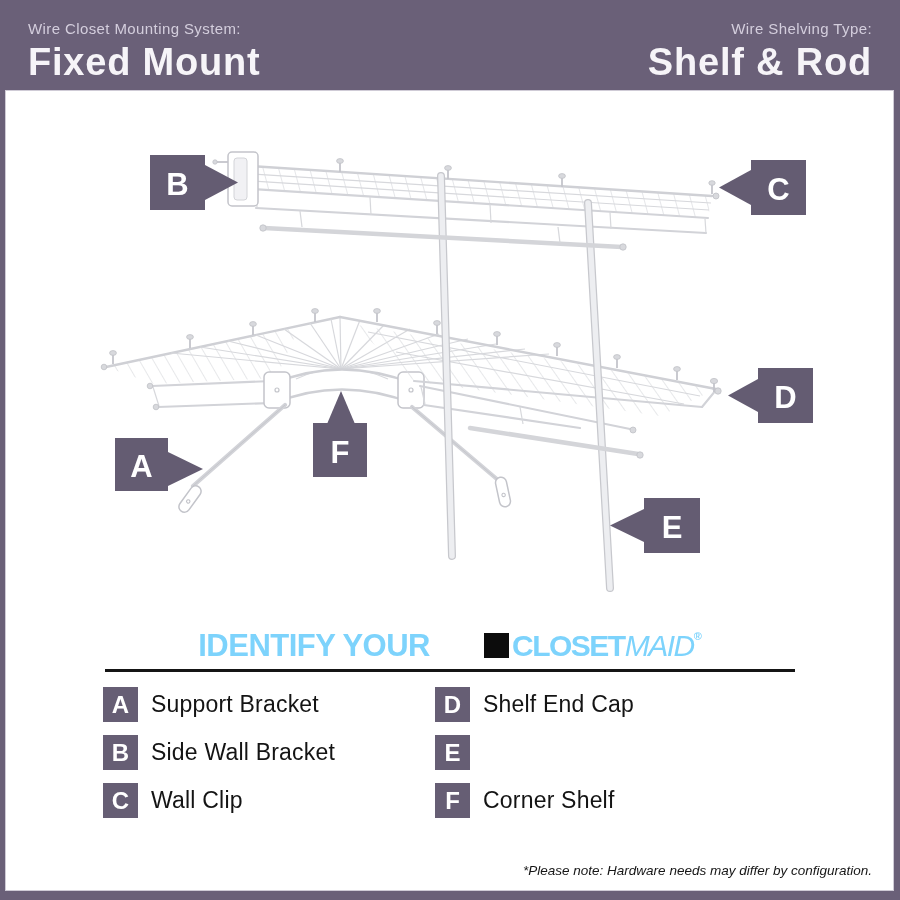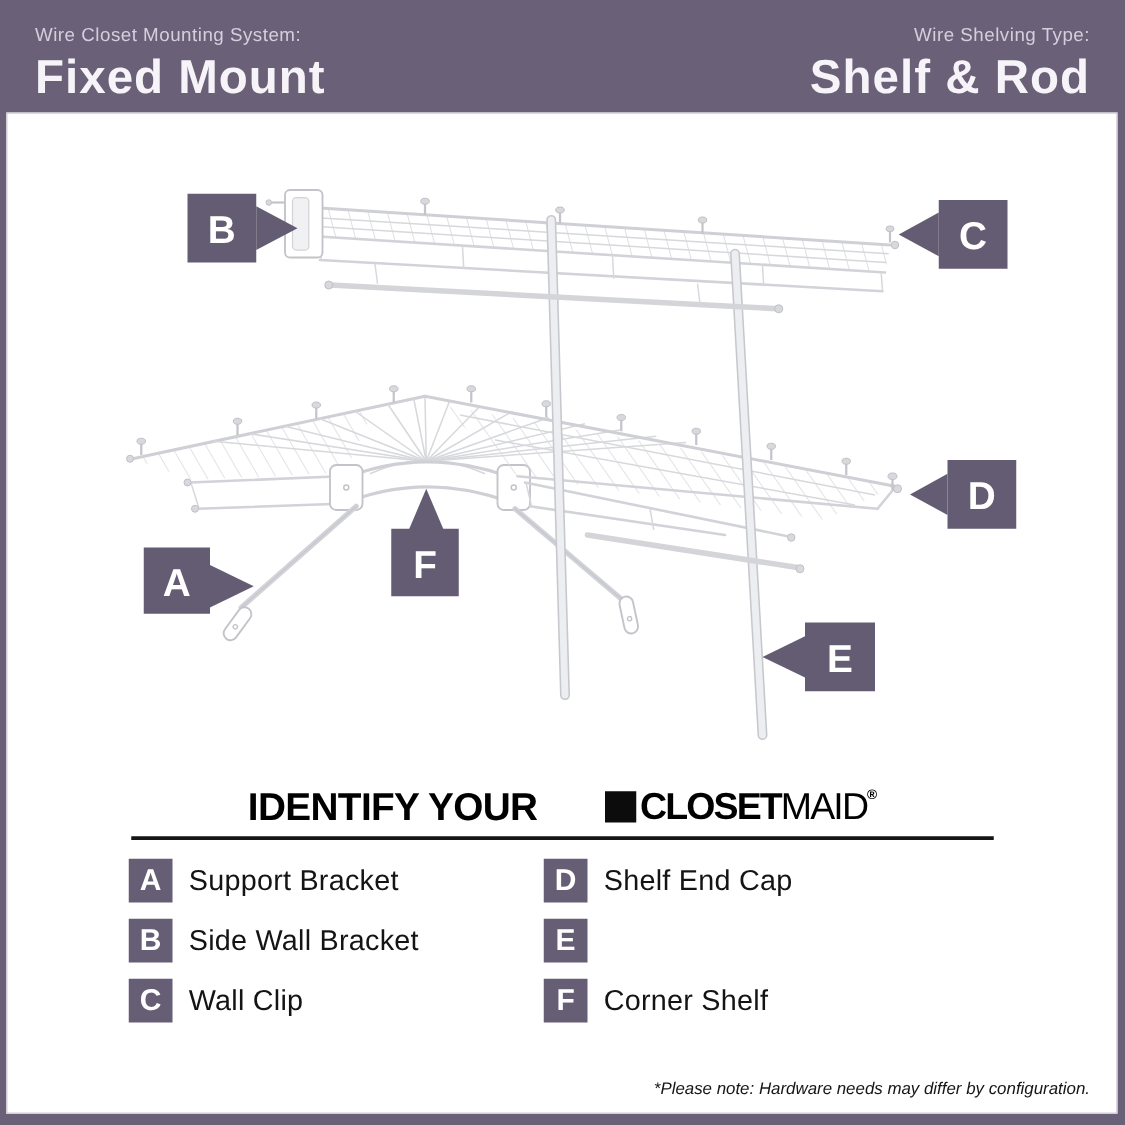--- a/index.html
+++ b/index.html
@@ -10,26 +10,26 @@
   .hdr-left{position:absolute;left:28px;top:21px;text-align:left;}
   .hdr-right{position:absolute;right:28px;top:21px;text-align:right;}
   .hdr-label{font-size:15px;color:#d4cedd;letter-spacing:.4px;line-height:1.1;}
   .hdr-value{font-size:38px;color:#f6f4f8;letter-spacing:.8px;margin-top:4px;line-height:1.1;font-weight:700;}
   
   .card{position:absolute;left:5px;top:90px;width:889px;height:801px;background:#ffffff;
         border:1px solid #cfcbd6;box-sizing:border-box;}
   svg.diagram{position:absolute;left:0;top:0;width:900px;height:900px;}
   
   .title-row{position:absolute;left:0;top:630px;width:900px;display:flex;justify-content:center;
-             align-items:center;gap:10px;color:#000000;}
+             align-items:center;gap:10px;color:#7dd3fc;}
   .title-word{font-size:31px;font-weight:700;letter-spacing:-.5px;line-height:1;}
   .logo{display:flex;align-items:center;line-height:1;padding-left:44px;}
   .logo-sq{display:inline-block;width:25px;height:25px;background:#0c0c0c;margin-right:3px;}
   .logo-bold{font-size:30px;font-weight:700;letter-spacing:-1.5px;}
-  .logo-light{font-size:30px;font-weight:400;letter-spacing:-1.5px;}
+  .logo-light{font-size:30px;font-weight:400;letter-spacing:-1.5px;font-style:italic;}
   .logo-reg{font-size:11px;vertical-align:top;position:relative;top:-9px;font-weight:700;}
   .title-rule{position:absolute;left:105px;top:669px;width:690px;height:3px;background:#151515;}
   
   .legend{position:absolute;left:103px;top:687px;width:700px;display:flex;}
   .lcol{display:flex;flex-direction:column;gap:13px;}
   .lcol.c1{width:332px;}
   .lcol.c2{width:368px;}
   .lrow{display:flex;align-items:center;height:35px;}
   .badge{width:35px;height:35px;background:#665e74;color:#fff;font-size:24px;font-weight:700;
          display:flex;align-items:center;justify-content:center;flex:0 0 35px;}

